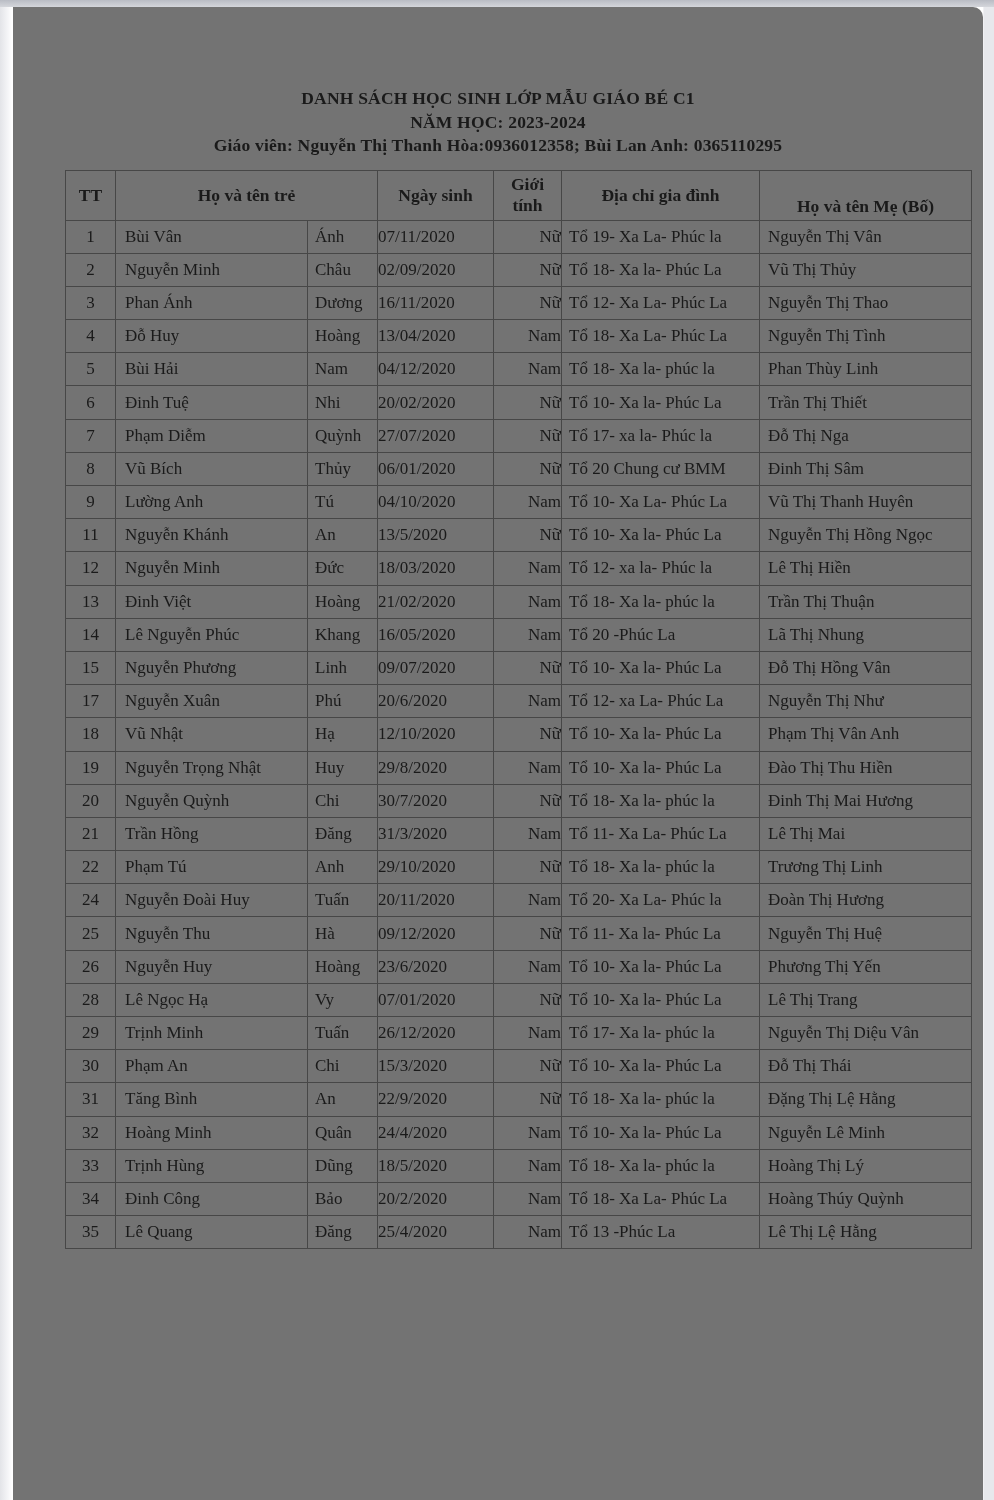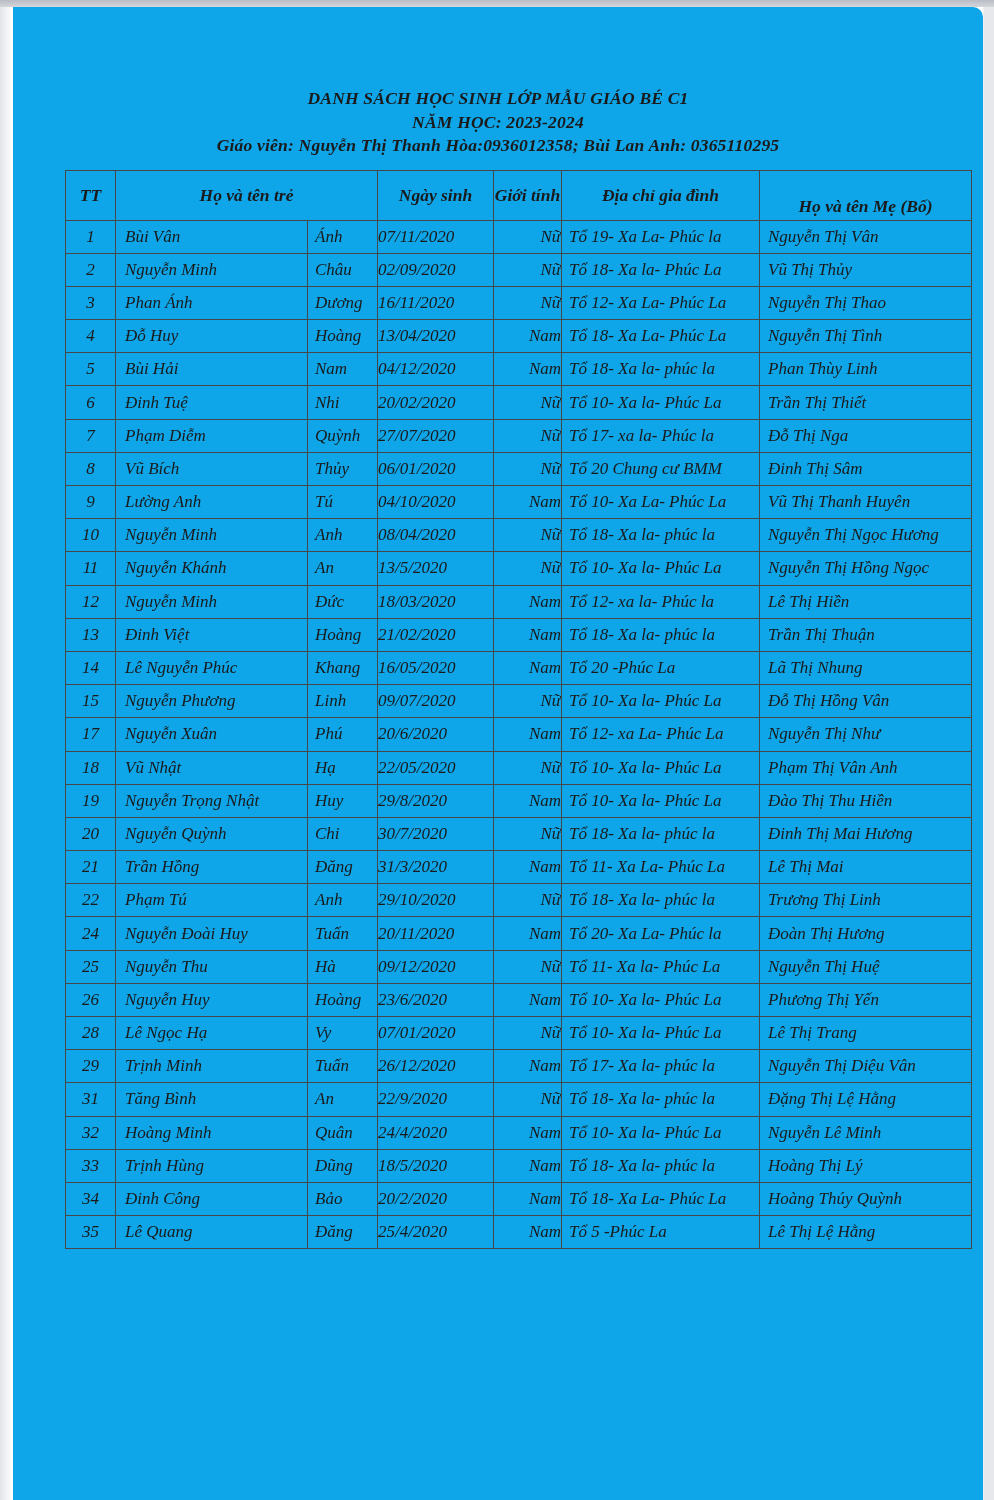--- a/index.html
+++ b/index.html
@@ -20,23 +20,22 @@
     position: absolute; left: 0; top: 7px; width: 12px; height: 1493px;
     background: linear-gradient(90deg, #e3e4e8, #f6f6f8 70%, #ffffff);
   }
   .right-edge {
     position: absolute; right: 0; top: 7px; width: 11px; height: 1493px;
     background: #e7e8ec;
     border-left: 1px solid #f0f0f3;
   }
   .page {
     position: absolute; left: 13px; top: 7px; width: 970px; height: 1493px;
-    background: #0ea5e9;
+    background: #737373;
     border-top-right-radius: 10px;
-    font-style: italic;
   }
 
   .doc-header { text-align: center; padding-top: 80px; font-weight: bold; }
   .doc-header .line { font-size: 17.5px; line-height: 23.5px; letter-spacing: 0.2px; }
 
   .table-wrap { margin: 12px 0 0 22px; padding-left: 30px; }
   table {
     border-collapse: collapse;
     table-layout: fixed;
     width: 906px;
@@ -177,29 +176,20 @@
           <tr>
     <td class="c-tt">9</td>
     <td class="c-family">Lường Anh</td>
     <td class="c-given">Tú</td>
     <td class="c-dob">04/10/2020</td>
     <td class="c-gender">Nam</td>
     <td class="c-address">Tổ 10- Xa La- Phúc La</td>
     <td class="c-mother">Vũ Thị Thanh Huyên</td>
   </tr>
           <tr>
-    <td class="c-tt">10</td>
-    <td class="c-family">Nguyễn Minh</td>
-    <td class="c-given">Anh</td>
-    <td class="c-dob">08/04/2020</td>
-    <td class="c-gender">Nữ</td>
-    <td class="c-address">Tổ 18- Xa la- phúc la</td>
-    <td class="c-mother">Nguyễn Thị Ngọc Hương</td>
-  </tr>
-          <tr>
     <td class="c-tt">11</td>
     <td class="c-family">Nguyễn Khánh</td>
     <td class="c-given">An</td>
     <td class="c-dob">13/5/2020</td>
     <td class="c-gender">Nữ</td>
     <td class="c-address">Tổ 10- Xa la- Phúc La</td>
     <td class="c-mother">Nguyễn Thị Hồng Ngọc</td>
   </tr>
           <tr>
     <td class="c-tt">12</td>
@@ -243,21 +233,21 @@
     <td class="c-given">Phú</td>
     <td class="c-dob">20/6/2020</td>
     <td class="c-gender">Nam</td>
     <td class="c-address">Tổ 12- xa La- Phúc La</td>
     <td class="c-mother">Nguyễn Thị Như</td>
   </tr>
           <tr>
     <td class="c-tt">18</td>
     <td class="c-family">Vũ Nhật</td>
     <td class="c-given">Hạ</td>
-    <td class="c-dob">22/05/2020</td>
+    <td class="c-dob">12/10/2020</td>
     <td class="c-gender">Nữ</td>
     <td class="c-address">Tổ 10- Xa la- Phúc La</td>
     <td class="c-mother">Phạm Thị Vân Anh</td>
   </tr>
           <tr>
     <td class="c-tt">19</td>
     <td class="c-family">Nguyễn Trọng Nhật</td>
     <td class="c-given">Huy</td>
     <td class="c-dob">29/8/2020</td>
     <td class="c-gender">Nam</td>
@@ -330,20 +320,29 @@
           <tr>
     <td class="c-tt">29</td>
     <td class="c-family">Trịnh Minh</td>
     <td class="c-given">Tuấn</td>
     <td class="c-dob">26/12/2020</td>
     <td class="c-gender">Nam</td>
     <td class="c-address">Tổ 17- Xa la- phúc la</td>
     <td class="c-mother">Nguyễn Thị Diệu Vân</td>
   </tr>
           <tr>
+    <td class="c-tt">30</td>
+    <td class="c-family">Phạm An</td>
+    <td class="c-given">Chi</td>
+    <td class="c-dob">15/3/2020</td>
+    <td class="c-gender">Nữ</td>
+    <td class="c-address">Tổ 10- Xa la- Phúc La</td>
+    <td class="c-mother">Đỗ Thị Thái</td>
+  </tr>
+          <tr>
     <td class="c-tt">31</td>
     <td class="c-family">Tăng Bình</td>
     <td class="c-given">An</td>
     <td class="c-dob">22/9/2020</td>
     <td class="c-gender">Nữ</td>
     <td class="c-address">Tổ 18- Xa la- phúc la</td>
     <td class="c-mother">Đặng Thị Lệ Hằng</td>
   </tr>
           <tr>
     <td class="c-tt">32</td>
@@ -371,20 +370,20 @@
     <td class="c-gender">Nam</td>
     <td class="c-address">Tổ 18- Xa La- Phúc La</td>
     <td class="c-mother">Hoàng Thúy Quỳnh</td>
   </tr>
           <tr>
     <td class="c-tt">35</td>
     <td class="c-family">Lê Quang</td>
     <td class="c-given">Đăng</td>
     <td class="c-dob">25/4/2020</td>
     <td class="c-gender">Nam</td>
-    <td class="c-address">Tổ 5 -Phúc La</td>
+    <td class="c-address">Tổ 13 -Phúc La</td>
     <td class="c-mother">Lê Thị Lệ Hằng</td>
   </tr>
         </tbody>
     </table>
   </div>
 
 </div>
 
 </body></html>

